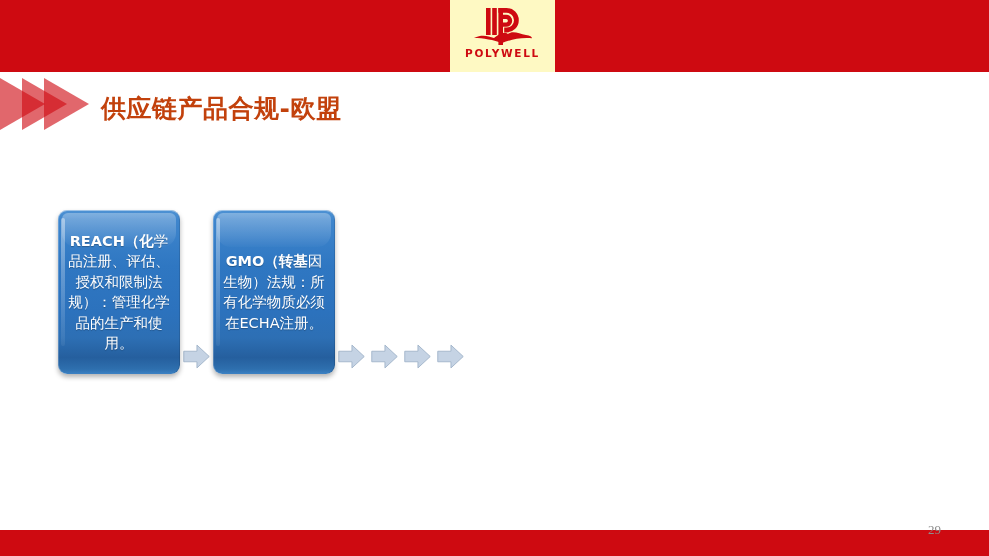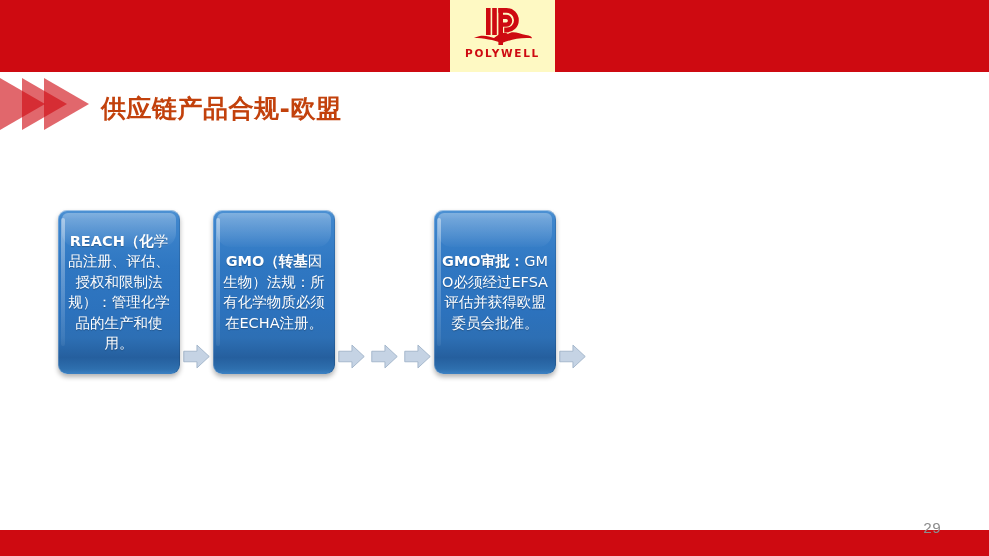--- a/index.html
+++ b/index.html
@@ -155,22 +155,22 @@
     left: 0;
     bottom: 0;
     width: 989px;
     height: 26px;
     background: #CE0A11;
   }
   .page-number {
     position: absolute;
     right: 48px;
     bottom: 18px;
-    font-family: Liberation Mono, monospace;
-    font-size: 15px;
+    font-family: Liberation Serif, serif;
+    font-size: 13px;
     color: #8d8d8d;
     z-index: 5;
   }
 </style>
 </head>
 <body>
 
 <div class="header-bar"></div>
 
 <div class="header-logo-panel">
@@ -224,23 +224,20 @@
     </svg>
   </div>
 
 
   <div class="flow-arrow">
     <svg viewBox="0 0 33 30" width="29" height="27">
       <polygon points="2,9 17,9 17,2 31,15 17,28 17,21 2,21" fill="#C5D3E4" stroke="#9FB2C8" stroke-width="1"></polygon>
     </svg>
   </div>
 
-  <div class="flow-box">
-    <div class="flow-text"><span class="lead">GMO审批：</span><span>GMO必须经过EFSA评估并获得欧盟委员会批准。</span></div>
-  </div>
 
   <div class="flow-arrow">
     <svg viewBox="0 0 33 30" width="29" height="27">
       <polygon points="2,9 17,9 17,2 31,15 17,28 17,21 2,21" fill="#C5D3E4" stroke="#9FB2C8" stroke-width="1"></polygon>
     </svg>
   </div>
 
 
 </div>
 

